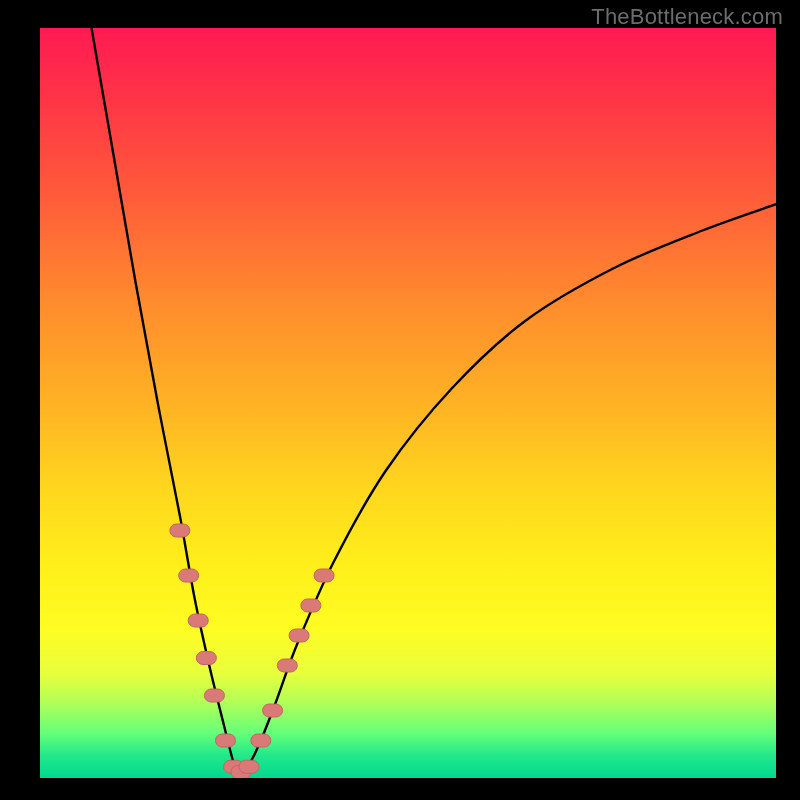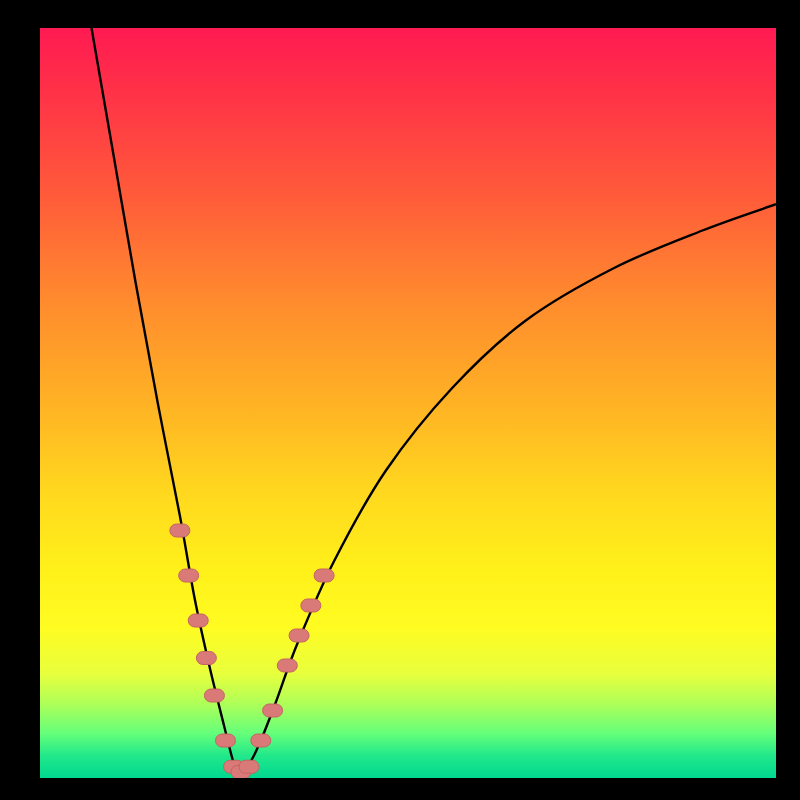--- a/index.html
+++ b/index.html
@@ -77,13 +77,14 @@
           <rect x="199.02" y="732.25" width="20" height="13" rx="6.5" ry="6.5" fill="#d97a78" stroke="#c46560" stroke-width="1"></rect>
           <rect x="210.80" y="706.00" width="20" height="13" rx="6.5" ry="6.5" fill="#d97a78" stroke="#c46560" stroke-width="1"></rect>
           <rect x="222.58" y="676.00" width="20" height="13" rx="6.5" ry="6.5" fill="#d97a78" stroke="#c46560" stroke-width="1"></rect>
           <rect x="237.30" y="631.00" width="20" height="13" rx="6.5" ry="6.5" fill="#d97a78" stroke="#c46560" stroke-width="1"></rect>
           <rect x="249.07" y="601.00" width="20" height="13" rx="6.5" ry="6.5" fill="#d97a78" stroke="#c46560" stroke-width="1"></rect>
           <rect x="260.85" y="571.00" width="20" height="13" rx="6.5" ry="6.5" fill="#d97a78" stroke="#c46560" stroke-width="1"></rect>
           <rect x="274.10" y="541.00" width="20" height="13" rx="6.5" ry="6.5" fill="#d97a78" stroke="#c46560" stroke-width="1"></rect>
         </g>
     </svg>
   </div>
+  <div class="watermark">TheBottleneck.com</div>
 </div>
 
 </body></html>

